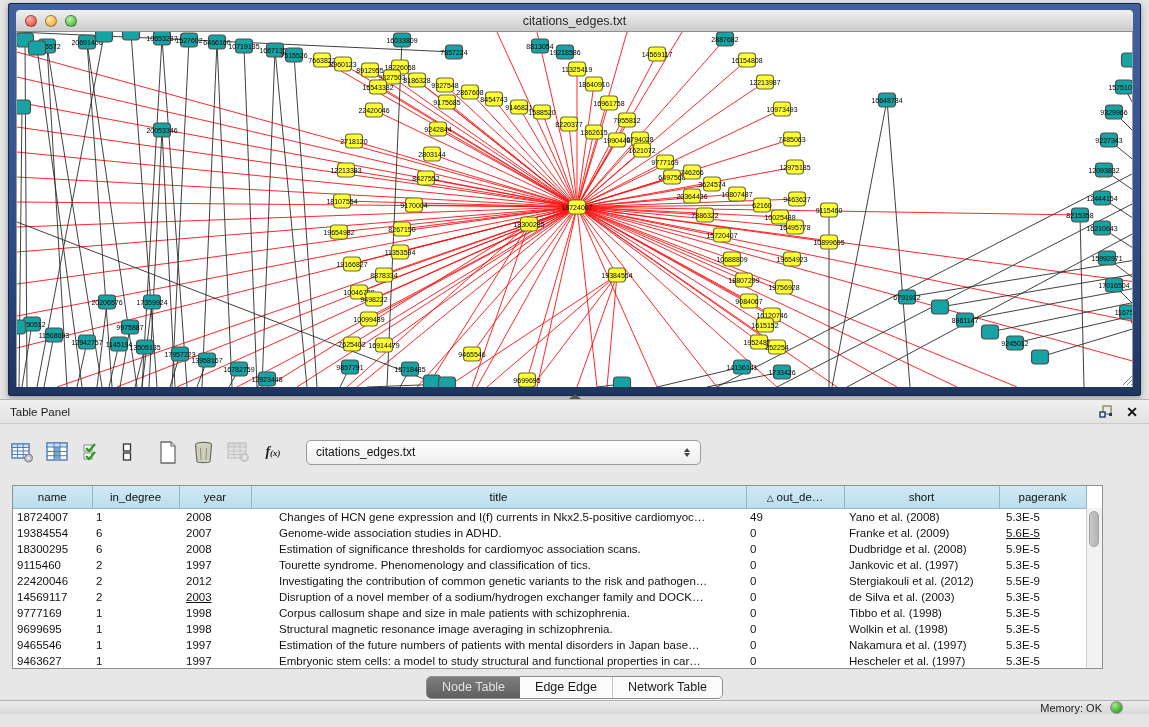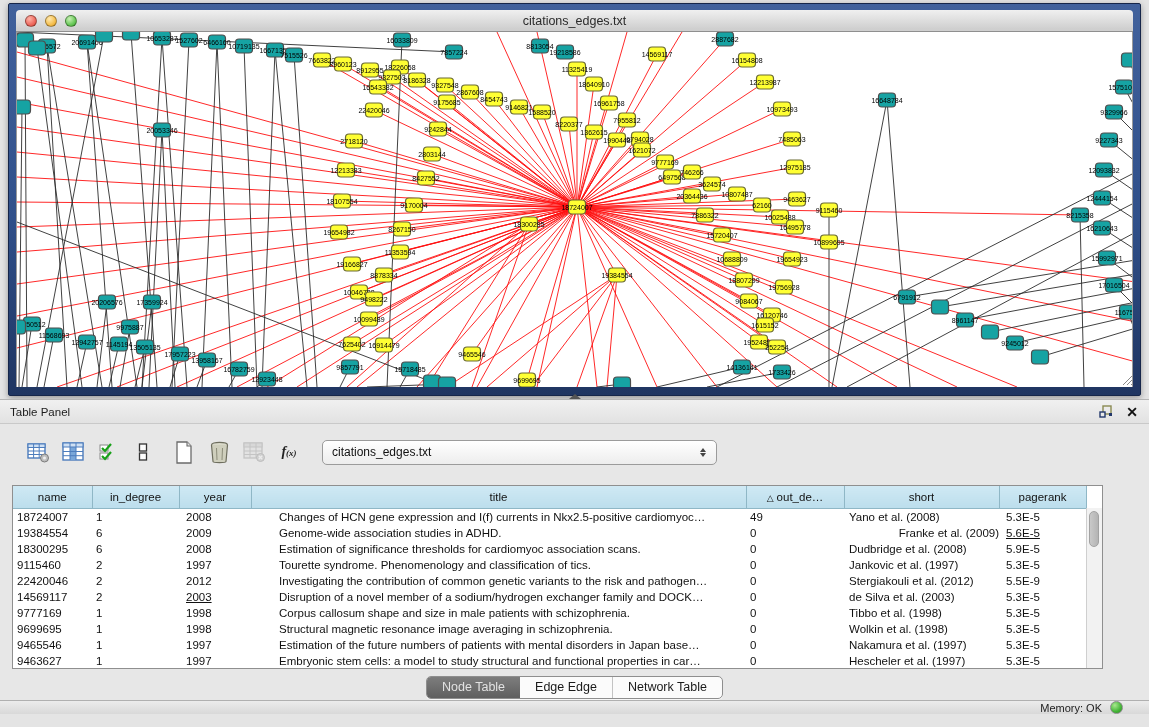--- a/index.html
+++ b/index.html
@@ -49,21 +49,21 @@
   }
   .panel-bar .title{font-size:11.5px;color:#1c1c1c;margin-left:10px;flex:1;}
   .panel-bar .bar-btn{width:18px;height:18px;display:flex;align-items:center;justify-content:center;margin-right:8px;cursor:default;}
   .close-x{font-size:14px;font-weight:bold;color:#111;line-height:14px;}
   .panel-body{
     position:absolute;left:0;top:424px;width:1149px;height:276px;
     background:#e7e7e7;box-sizing:border-box;
   }
   
   .toolbar{
-    position:absolute;left:26px;top:12px;height:32px;display:flex;align-items:center;gap:11px;
+    position:absolute;left:10px;top:12px;height:32px;display:flex;align-items:center;gap:11px;
   }
   .tool{width:24px;height:24px;display:flex;align-items:center;justify-content:center;}
   .tool.disabled{opacity:.45;}
   .fx{font-size:14px;font-style:italic;font-family:"Liberation Serif",serif;font-weight:bold;color:#222;}
   .fx small{font-size:9px;}
   .combo{
     margin-left:10px;width:393px;height:23px;border:1px solid #9b9b9b;border-radius:5px;
     background:linear-gradient(180deg,#ffffff,#ededed);display:flex;align-items:center;
     box-shadow:inset 0 1px 0 #fff;
   }
@@ -977,24 +977,24 @@
             <td style="padding-left: 4px;">1</td>
             <td style="padding-left: 7px;">2008</td>
             <td style="padding-left: 28px;">Changes of HCN gene expression and I(f) currents in Nkx2.5-positive cardiomyoc…</td>
             <td style="padding-left: 4px;">49</td>
             <td style="padding-left: 5px;">Yano et al. (2008)</td>
             <td style="padding-left: 7px;">5.3E-5</td>
           </tr>
           <tr>
             <td style="padding-left: 4px;">19384554</td>
             <td style="padding-left: 4px;">6</td>
-            <td style="padding-left: 7px;">2009</td>
+            <td style="padding-left: 7px;">2007</td>
             <td style="padding-left: 28px;">Genome-wide association studies in ADHD.</td>
             <td style="padding-left: 4px;">0</td>
-            <td style="padding-left: 5px; text-align: right;">Franke et al. (2009)</td>
+            <td style="padding-left: 5px;">Franke et al. (2009)</td>
             <td style="padding-left: 7px; text-decoration: underline;">5.6E-5</td>
           </tr>
           <tr>
             <td style="padding-left: 4px;">18300295</td>
             <td style="padding-left: 4px;">6</td>
             <td style="padding-left: 7px;">2008</td>
             <td style="padding-left: 28px;">Estimation of significance thresholds for cardiomyoc association scans.</td>
             <td style="padding-left: 4px;">0</td>
             <td style="padding-left: 5px;">Dudbridge et al. (2008)</td>
             <td style="padding-left: 7px;">5.9E-5</td>

